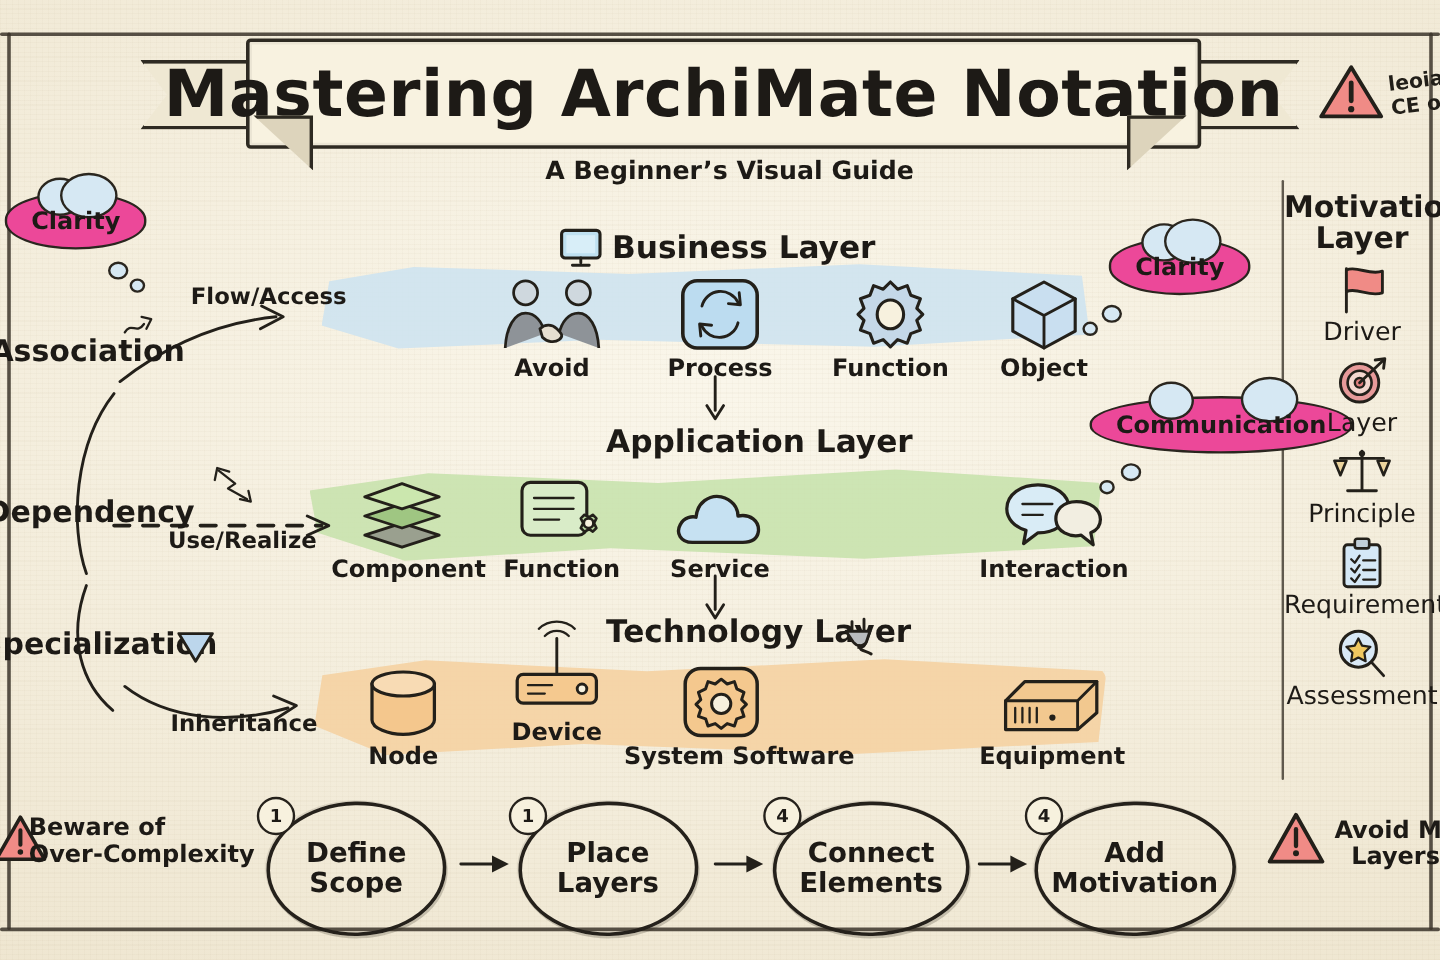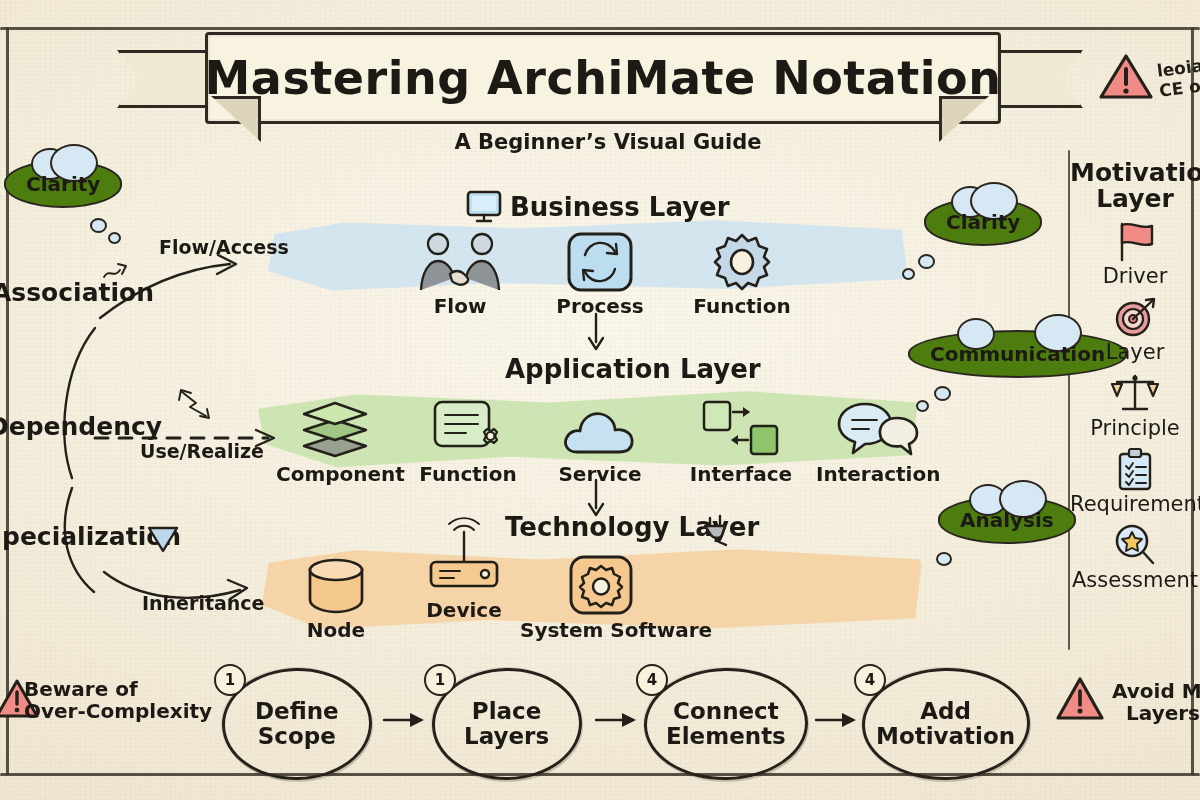--- a/index.html
+++ b/index.html
@@ -31,21 +31,21 @@
     background:#f8f2e0;border:3px solid #2e2a22;border-radius:4px;
     box-shadow:inset 0 0 0 2px rgba(0,0,0,.05);
     display:flex;align-items:center;justify-content:center;
   }
   .ribbon-tail{position:absolute;top:18px;width:95px;height:52px;background:#efe8d3;border:3px solid #2e2a22;z-index:-1;}
   .ribbon-tail.l{left:-88px;clip-path:polygon(0 0,100% 0,100% 100%,0 100%,22% 50%);}
   .ribbon-tail.r{right:-88px;clip-path:polygon(0 0,100% 0,78% 50%,100% 100%,0 100%);}
   .ribbon-fold{position:absolute;top:64px;width:44px;height:40px;background:#ddd4bc;border:3px solid #2e2a22;}
   .ribbon-fold.l{left:6px;clip-path:polygon(0 0,100% 0,100% 100%);}
   .ribbon-fold.r{right:6px;clip-path:polygon(0 0,100% 0,0 100%);}
-  #title-text{font-size:46px;font-weight:700;letter-spacing:.5px;}
+  #title-text{font-size:54px;font-weight:700;letter-spacing:.5px;}
   #subtitle{left:16px;right:0;top:130px;text-align:center;font-size:21px;font-weight:700;}
 
   
   .band{position:absolute;z-index:2;border-radius:40px/22px;filter:blur(.6px);}
   #band-business{left:268px;top:218px;width:640px;height:74px;background:#cfe4f0;opacity:.9;
       clip-path:polygon(1% 22%,12% 6%,40% 14%,70% 3%,99% 16%,100% 82%,72% 96%,36% 88%,10% 98%,0 72%);}
   #band-application{left:258px;top:388px;width:660px;height:80px;background:#c6e2ab;opacity:.85;
       clip-path:polygon(0 26%,15% 8%,44% 18%,74% 4%,100% 18%,99% 84%,70% 97%,38% 86%,12% 99%,1% 70%);}
   #band-technology{left:262px;top:546px;width:660px;height:84px;background:#f6d2a2;opacity:.9;
       clip-path:polygon(1% 20%,14% 5%,42% 16%,72% 4%,100% 16%,99% 86%,68% 98%,34% 88%,9% 99%,0 70%);}
@@ -56,21 +56,21 @@
   .el .glyph{height:64px;display:flex;align-items:flex-end;justify-content:center;}
   .el .el-label{margin-top:2px;}
 
   svg{display:block;overflow:visible;}
   .ink{fill:none;stroke:#23201a;stroke-width:2.4;stroke-linecap:round;stroke-linejoin:round;}
   .ink-thin{fill:none;stroke:#23201a;stroke-width:1.9;stroke-linecap:round;stroke-linejoin:round;}
 
   
   .bubble{position:absolute;z-index:6;}
   .bubble .cloud{
-    position:relative;background:#4d7c0f;border:2.6px solid #2a261f;border-radius:50%/48%;
+    position:relative;background:#ec4899;border:2.6px solid #2a261f;border-radius:50%/48%;
     display:flex;align-items:center;justify-content:flex-start;padding:10px 20px;
   }
   .bubble .cloud::before,.bubble .cloud::after{
     content:"";position:absolute;background:#d6e8f3;border:2.6px solid #2a261f;border-radius:50%;
   }
   .bubble .cloud::before{width:34px;height:28px;top:-14px;left:22%;}
   .bubble .cloud::after{width:44px;height:34px;top:-18px;right:20%;}
   .bubble .txt{position:relative;z-index:2;font-size:20px;font-weight:700;white-space:nowrap;}
   .bubble .dot{position:absolute;background:#d6e8f3;border:2.4px solid #2a261f;border-radius:50%;}
 
@@ -152,21 +152,21 @@
   <div class="el" style="left:408px;top:228px;width:104px;">
     <div class="glyph">
       <svg width="88" height="62" viewBox="0 0 88 62">
         <circle cx="22" cy="14" r="10" fill="#cfd8de" stroke="#23201a" stroke-width="2.3"></circle>
         <path d="M5 60 C6 42 13 31 22 31 C30 31 36 38 38 48" fill="#8e9398" stroke="#23201a" stroke-width="2.3"></path>
         <circle cx="66" cy="14" r="10" fill="#cfd8de" stroke="#23201a" stroke-width="2.3"></circle>
         <path d="M83 60 C82 42 75 31 66 31 C58 31 52 38 50 48" fill="#8e9398" stroke="#23201a" stroke-width="2.3"></path>
         <path d="M34 44 C38 40 44 40 48 44 C52 48 54 50 50 53 C46 56 40 55 36 51 Z" fill="#e6dfd0" stroke="#23201a" stroke-width="2.3"></path>
       </svg>
     </div>
-    <div class="lbl el-label">Flow</div>
+    <div class="lbl el-label">Avoid</div>
   </div>
 
   <div class="el" style="left:552px;top:228px;width:96px;">
     <div class="glyph">
       <svg width="66" height="60" viewBox="0 0 66 60">
         <rect x="2" y="2" width="62" height="56" rx="12" fill="#bcdcf0" stroke="#23201a" stroke-width="3"></rect>
         <path d="M18 23 A16 16 0 0 1 48 20" class="ink" stroke-width="3"></path>
         <path d="M49 12 L50 22 L40 21" class="ink" stroke-width="3"></path>
         <path d="M48 37 A16 16 0 0 1 18 40" class="ink" stroke-width="3"></path>
         <path d="M17 48 L16 38 L26 39" class="ink" stroke-width="3"></path>
@@ -178,20 +178,29 @@
   <div class="el" style="left:692px;top:228px;width:100px;">
     <div class="glyph">
       <svg width="60" height="60" viewBox="0 0 60 60">
         <path d="M30 3 L36 9 L44 6 L47 14 L55 17 L52 25 L57 30 L52 35 L55 43 L47 46 L44 54 L36 51 L30 57 L24 51 L16 54 L13 46 L5 43 L8 35 L3 30 L8 25 L5 17 L13 14 L16 6 L24 9 Z" fill="#c5d8e8" stroke="#23201a" stroke-width="2.6" stroke-linejoin="round"></path>
         <ellipse cx="30" cy="30" rx="11" ry="12" fill="#f7f1de" stroke="#23201a" stroke-width="2.6"></ellipse>
       </svg>
     </div>
     <div class="lbl el-label">Function</div>
   </div>
 
+  <div class="el" style="left:824px;top:228px;width:92px;">
+    <div class="glyph">
+      <svg width="58" height="60" viewBox="0 0 58 60">
+        <path d="M29 3 L55 17 L55 44 L29 58 L3 44 L3 17 Z" fill="#c9dff0" stroke="#23201a" stroke-width="2.6" stroke-linejoin="round"></path>
+        <path d="M3 17 L29 31 L55 17 M29 31 L29 58" class="ink" stroke-width="2.6"></path>
+      </svg>
+    </div>
+    <div class="lbl el-label">Object</div>
+  </div>
 
   <div class="abs" style="left:586px;top:312px;">
     <svg width="20" height="40" viewBox="0 0 20 40">
       <path d="M10 2 L10 30" class="ink" stroke-width="3"></path>
       <path d="M3 26 L10 37 L17 26" class="ink" stroke-width="3" fill="#23201a"></path>
     </svg>
   </div>
 
   <div class="abs lbl layer-title" style="left:505px;top:354px;">Application Layer</div>
 
@@ -220,33 +229,20 @@
 
   <div class="el" style="left:552px;top:396px;width:96px;">
     <div class="glyph">
       <svg width="78" height="58" viewBox="0 0 78 58">
         <path d="M16 50 C6 50 2 42 6 35 C9 29 16 28 19 29 C20 17 30 10 40 12 C49 14 54 21 54 28 C64 26 72 32 71 41 C70 48 64 50 58 50 Z" fill="#c6e1f2" stroke="#23201a" stroke-width="2.8" stroke-linejoin="round"></path>
       </svg>
     </div>
     <div class="lbl el-label">Service</div>
   </div>
 
-  <div class="el" style="left:684px;top:396px;width:114px;">
-    <div class="glyph">
-      <svg width="80" height="62" viewBox="0 0 80 62">
-        <rect x="3" y="4" width="26" height="28" rx="3" fill="#cfe8b7" stroke="#23201a" stroke-width="2.5"></rect>
-        <rect x="50" y="28" width="26" height="28" rx="3" fill="#8fc46c" stroke="#23201a" stroke-width="2.5"></rect>
-        <path d="M32 14 L47 14" class="ink" stroke-width="2.6"></path>
-        <path d="M42 9 L49 14 L42 19 Z" fill="#23201a"></path>
-        <path d="M47 42 L32 42" class="ink" stroke-width="2.6"></path>
-        <path d="M37 37 L30 42 L37 47 Z" fill="#23201a"></path>
-      </svg>
-    </div>
-    <div class="lbl el-label">Interface</div>
-  </div>
 
   <div class="el" style="left:816px;top:396px;width:124px;">
     <div class="glyph">
       <svg width="86" height="60" viewBox="0 0 86 60">
         <path d="M4 24 C4 12 16 4 30 4 C44 4 56 12 56 24 C56 36 44 44 30 44 L18 53 L20 42 C10 39 4 32 4 24 Z" fill="#d9ecf6" stroke="#23201a" stroke-width="2.7" stroke-linejoin="round"></path>
         <path d="M17 20 L42 20 M17 29 L34 29" class="ink-thin"></path>
         <path d="M82 33 C82 24 73 18 62 18 C51 18 44 25 45 34 C46 43 56 48 66 46 L76 54 L74 44 C79 42 82 38 82 33 Z" fill="#f2eee1" stroke="#23201a" stroke-width="2.7" stroke-linejoin="round"></path>
       </svg>
     </div>
     <div class="lbl el-label">Interaction</div>
@@ -297,20 +293,31 @@
       <svg width="66" height="62" viewBox="0 0 66 62">
         <rect x="3" y="3" width="60" height="56" rx="13" fill="#f4c88e" stroke="#23201a" stroke-width="2.9"></rect>
         <path d="M33 12 L38 16 L44 14 L46 20 L52 23 L50 29 L54 33 L50 37 L52 43 L46 45 L44 51 L38 49 L33 53 L28 49 L22 51 L20 45 L14 43 L16 37 L12 33 L16 29 L14 23 L20 20 L22 14 L28 16 Z" fill="none" stroke="#23201a" stroke-width="2.5" stroke-linejoin="round"></path>
         <circle cx="33" cy="32.5" r="8" fill="#f7f1de" stroke="#23201a" stroke-width="2.5"></circle>
       </svg>
     </div>
     <div class="lbl el-label">System Software</div>
   </div>
 
 
+  <div class="el" style="left:816px;top:552px;width:120px;">
+    <div class="glyph">
+      <svg width="88" height="60" viewBox="0 0 88 60">
+        <path d="M6 28 L22 12 L82 12 L82 38 L66 52 L6 52 Z" fill="#f2c88f" stroke="#23201a" stroke-width="2.7" stroke-linejoin="round"></path>
+        <path d="M6 28 L66 28 L66 52 M66 28 L82 12" class="ink" stroke-width="2.5"></path>
+        <path d="M14 34 L14 46 M20 34 L20 46 M26 34 L26 46 M32 34 L32 46" class="ink-thin"></path>
+        <circle cx="45" cy="42" r="2.6" fill="#23201a"></circle>
+      </svg>
+    </div>
+    <div class="lbl el-label">Equipment</div>
+  </div>
 
   <div class="abs" style="left:0;top:200px;width:300px;height:440px;z-index:5;">
     <svg width="300" height="440" viewBox="0 0 300 440">
       <path d="M100 118 C128 96 170 70 230 64" class="ink" stroke-width="3"></path>
       <path d="M218 55 L236 64 L217 74" class="ink" stroke-width="3" fill="#23201a"></path>
       <path d="M95 128 C62 170 58 238 72 278" class="ink" stroke-width="2.6"></path>
       <path d="M95 238 L268 238" stroke="#23201a" stroke-width="3" stroke-dasharray="13 11" fill="none" stroke-linecap="round"></path>
       <path d="M256 230 L274 238 L256 246" class="ink" stroke-width="3" fill="#23201a"></path>
       <path d="M72 288 C56 332 68 370 94 392" class="ink" stroke-width="2.6"></path>
       <path d="M104 372 C140 400 192 404 240 390" class="ink" stroke-width="3"></path>
@@ -362,26 +369,20 @@
   </div>
 
   <div class="bubble" style="left:908px;top:330px;">
     <div class="cloud">
       <span class="txt lbl">Communication</span>
     </div>
     <div class="dot" style="width:13px;height:11px;left:26px;top:56px;"></div>
     <div class="dot" style="width:9px;height:8px;left:8px;top:70px;"></div>
   </div>
 
-  <div class="bubble" style="left:938px;top:496px;">
-    <div class="cloud">
-      <span class="txt lbl">Analysis</span>
-    </div>
-    <div class="dot" style="width:12px;height:10px;left:-2px;top:56px;"></div>
-  </div>
 
   <div id="motivation-col">
     <div id="motivation-title">
       <div>Motivation</div>
       <div>Layer</div>
     </div>
 
     <div class="mot-item">
       <div class="glyph">
         <svg width="44" height="42" viewBox="0 0 44 42">

